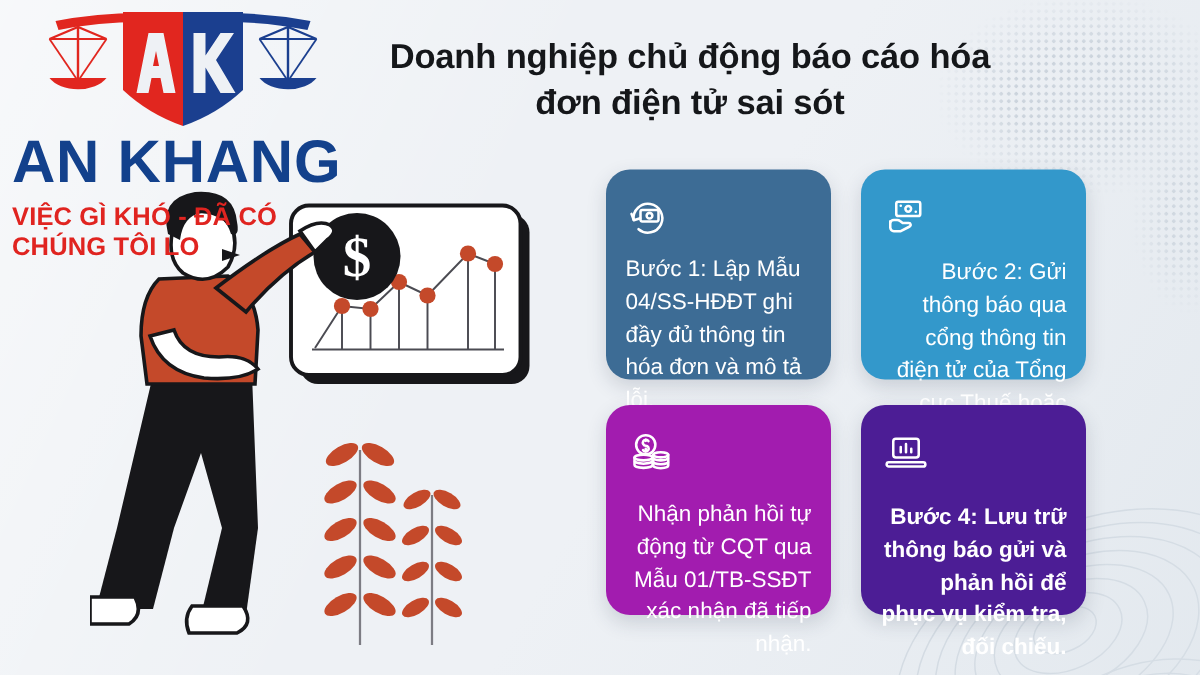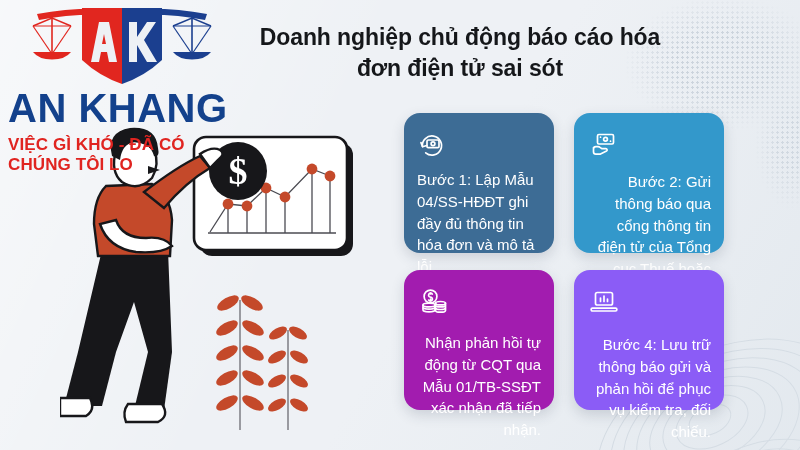--- a/index.html
+++ b/index.html
@@ -72,21 +72,21 @@
     display:flex; flex-direction:column;
     box-shadow:0 5px 13px rgba(40,55,75,.17);
     color:#fff;
   }
   .card-icon { width:30px; height:30px; margin-bottom:10px; flex:none; }
   .card .card-icon svg { display:block; }
   .card-text { font-size:15px; line-height:1.45; }
   .c1 { background:#3d6c95; }
   .c2 { background:#3398cb; }
   .c3 { background:#a21caf; }
-  .c4 { background:#8b5cf6; }
+  .c4 { background:#4c1d95;font-weight:bold; }
   .c1 .card-text { text-align:left; }
   .c2 .card-text, .c3 .card-text, .c4 .card-text { text-align:right; }
   .c2 .card-icon, .c3 .card-icon, .c4 .card-icon { margin-left:2px; }
   .c2 .card-text { margin-top:2px; }
   .c3 .card-text { margin-top:6px; }
   .c4 .card-text { margin-top:8px; }
 </style>
 </head>
 <body>
 

